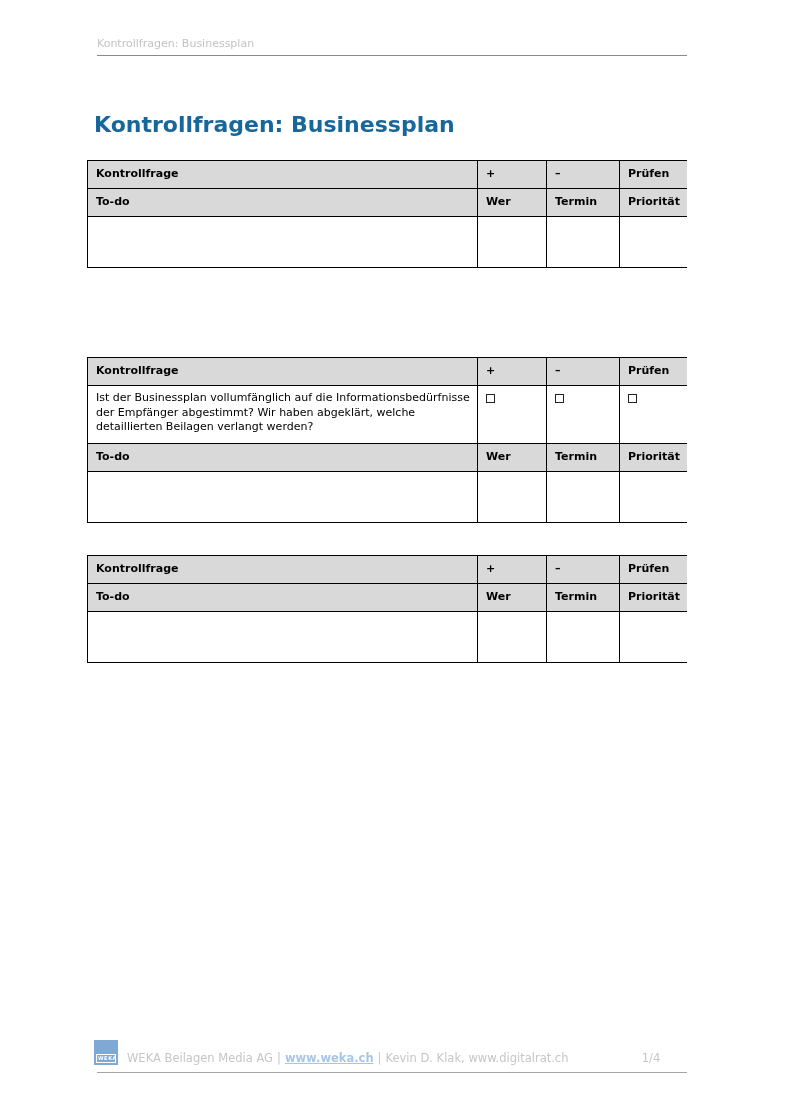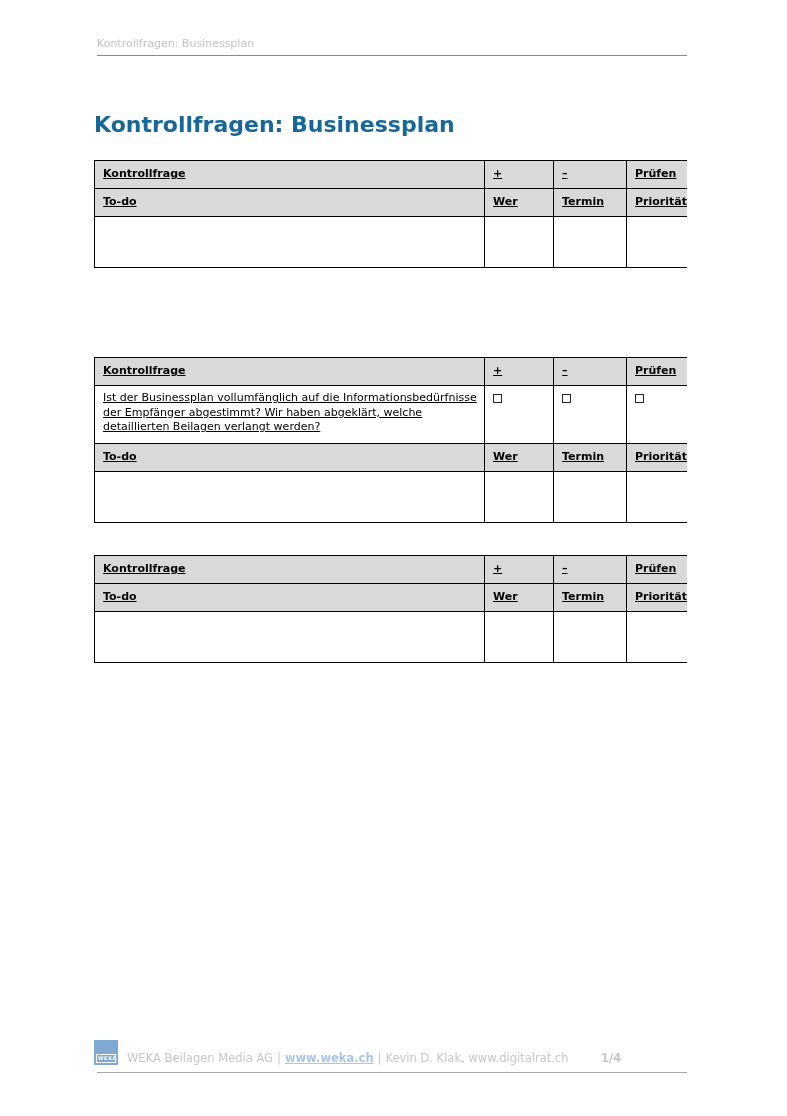--- a/index.html
+++ b/index.html
@@ -32,21 +32,21 @@
     position:absolute;left:97px;top:55px;width:604px;height:1px;
     background:var(--header-rule-gray);
   }
   
   .page-title{
     position:absolute;left:94px;top:112px;
     font-size:22px;font-weight:bold;color:var(--title-blue);
     letter-spacing:0px;
   }
   
-  .qtable-wrap{position:absolute;left:94px;width:604px;text-decoration:underline;}
+  .qtable-wrap{position:absolute;left:87px;width:604px;}
   .qtable-wrap.t1{top:160px;}
   .qtable-wrap.t2{top:357px;}
   .qtable-wrap.t3{top:555px;}
   table.qtable{
     width:604px;table-layout:fixed;border-collapse:collapse;
   }
   table.qtable col.c1{width:390px;}
   table.qtable col.c2{width:69px;}
   table.qtable col.c3{width:73px;}
   table.qtable col.c4{width:72px;}
@@ -103,22 +103,22 @@
     white-space:nowrap;
   }
   .footer-text .sep{margin:0 4px;}
   .footer-text a.weka-link{
     color:var(--link-blue);
     text-decoration:underline;
     font-weight:bold;
   }
   .page-number{
     position:absolute;top:1051px;left:601px;width:100px;
-    text-align:left;
-    font-size:11.5px;color:var(--footer-gray);font-weight:bold;
+    text-align:center;
+    font-size:11.5px;color:var(--footer-gray);
   }
   .footer-rule{
     position:absolute;left:97px;top:1072px;width:604px;height:1px;
     background:var(--footer-rule-gray);
   }
 </style>
 </head>
 <body>
 
 <div class="page">

